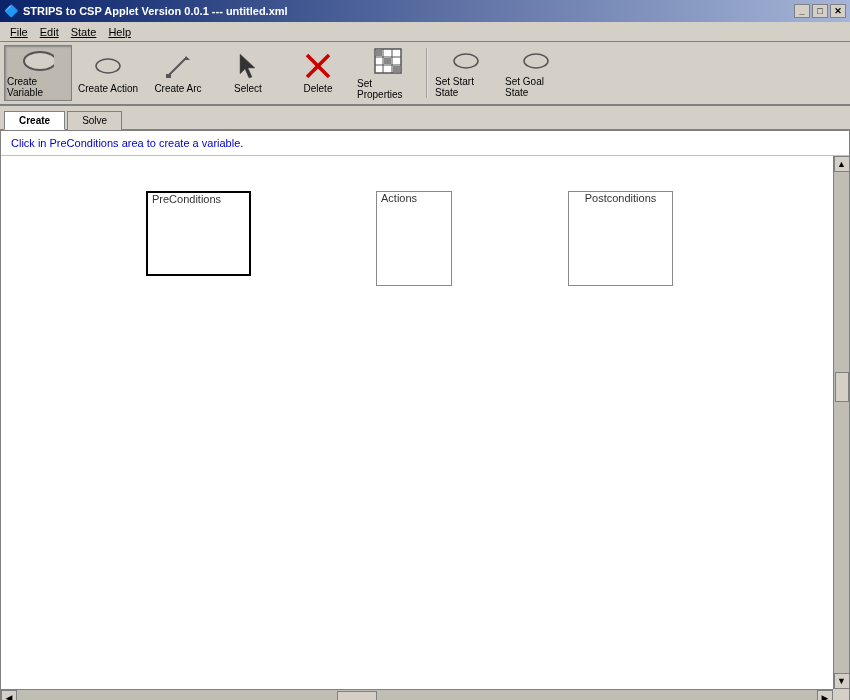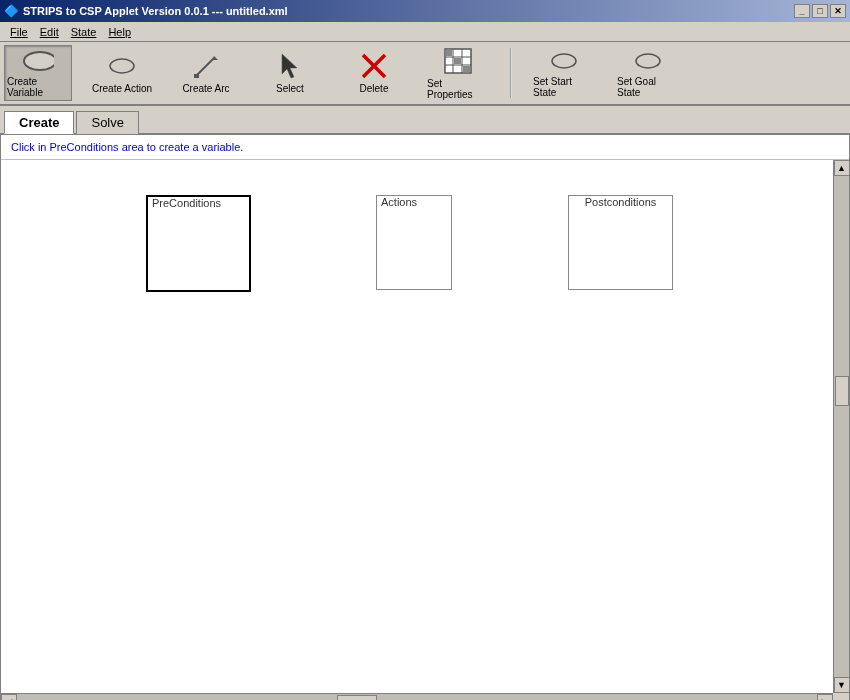--- a/index.html
+++ b/index.html
@@ -53,21 +53,21 @@
     .menu-item span { text-decoration: underline; }
 
     
     #toolbar {
       background: #d4d0c8;
       height: 64px;
       display: flex;
       align-items: center;
       border-bottom: 2px solid #808080;
       padding: 4px 4px;
-      gap: 16px;
+      gap: 2px;
     }
     .toolbar-btn {
       display: flex;
       flex-direction: column;
       align-items: center;
       justify-content: center;
       width: 68px;
       height: 56px;
       background: #d4d0c8;
       border: 1px solid #d4d0c8;
@@ -93,21 +93,21 @@
 
     
     #tabs-bar {
       display: flex;
       background: #d4d0c8;
       padding: 4px 4px 0 4px;
       border-bottom: 1px solid #808080;
     }
     .tab {
       padding: 3px 14px;
-      font-size: 13px;
+      font-size: 10px;
       cursor: pointer;
       border: 1px solid #808080;
       background: #d4d0c8;
       margin-right: 2px;
       border-bottom: none;
       position: relative;
       top: 1px;
     }
     .tab.active {
       background: #ffffff;
@@ -355,21 +355,21 @@
 
 <div id="main-content" style="height: 574px;">
 
   <div id="info-bar">
     <span>Click in PreConditions area to create a variable.</span>
   </div>
 
   <div id="canvas-wrapper" style="height: 549px;">
     <div id="canvas-area">
 
-      <div class="canvas-box preconditions-box" style="left:145px; top:35px; width:105px; height:97px;">
+      <div class="canvas-box preconditions-box" style="left:145px; top:35px; width:105px; height:85px;">
         <span class="canvas-box-label">PreConditions</span>
       </div>
 
       <div class="canvas-box" style="left:375px; top:35px; width:76px; height:95px;">
         <span class="canvas-box-label">Actions</span>
       </div>
 
       <div class="canvas-box" style="left:567px; top:35px; width:105px; height:95px;text-align:center;">
         <span class="canvas-box-label">Postconditions</span>
       </div>

